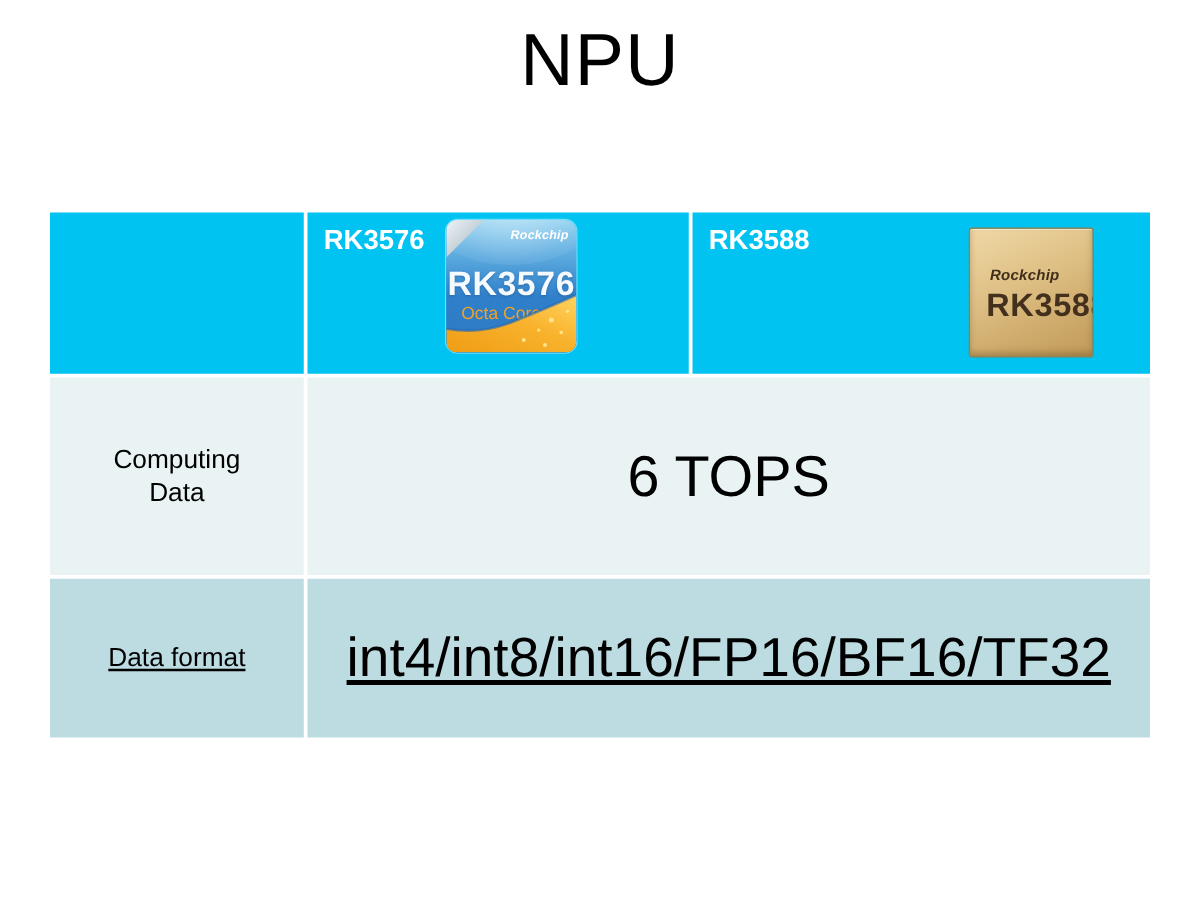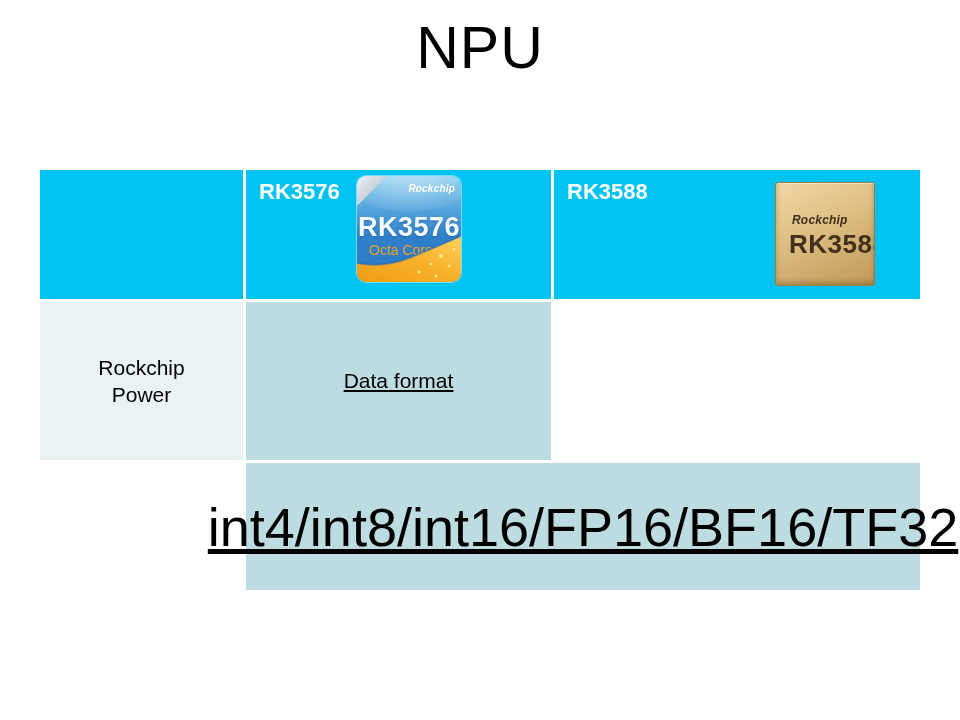--- a/index.html
+++ b/index.html
@@ -42,21 +42,21 @@
   .rowlabel{
     display:flex;align-items:center;justify-content:center;text-align:center;
     font-size:21px;line-height:1.3;color:#000;
   }
   .rowlabel .labeltext{max-width:135px;}
   .value{
     display:flex;align-items:center;justify-content:center;text-align:center;
     color:#000;
   }
   .value-big{font-size:46px;}
-  .value-mid{font-size:54px;}
+  .value-mid{font-size:44px;}
 
   
   .chip3576{
     position:absolute;left:111px;top:6px;width:104px;height:106px;
     border-radius:9px;overflow:hidden;
     background:linear-gradient(180deg,#8ed0f0 0%,#5aa9de 28%,#2f7fca 58%,#2e7ac2 100%);
     box-shadow:0 0 0 1px rgba(255,255,255,0.45);
   }
   .chip3576 .gloss{
     position:absolute;left:-10%;top:-28%;width:120%;height:62%;
@@ -146,22 +146,23 @@
 
     <div class="cell header">
       <span class="hlabel">RK3588</span>
       <div class="chip3588">
         <span class="brand2">Rockchip</span>
         <span class="chipname2">RK3588</span>
       </div>
     </div>
 
     <div class="cell light rowlabel">
-      <span class="labeltext">Rockchip Power</span>
+      <span class="labeltext">Computing Data</span>
     </div>
+    <div class="cell light value value-big span2">6 TOPS</div>
 
     <div class="cell medium rowlabel">
       <span class="labeltext">Data format</span>
     </div>
     <div class="cell medium value value-mid span2">int4/int8/int16/FP16/BF16/TF32</div>
 
   </div>
 </div>
 
 </body></html>

